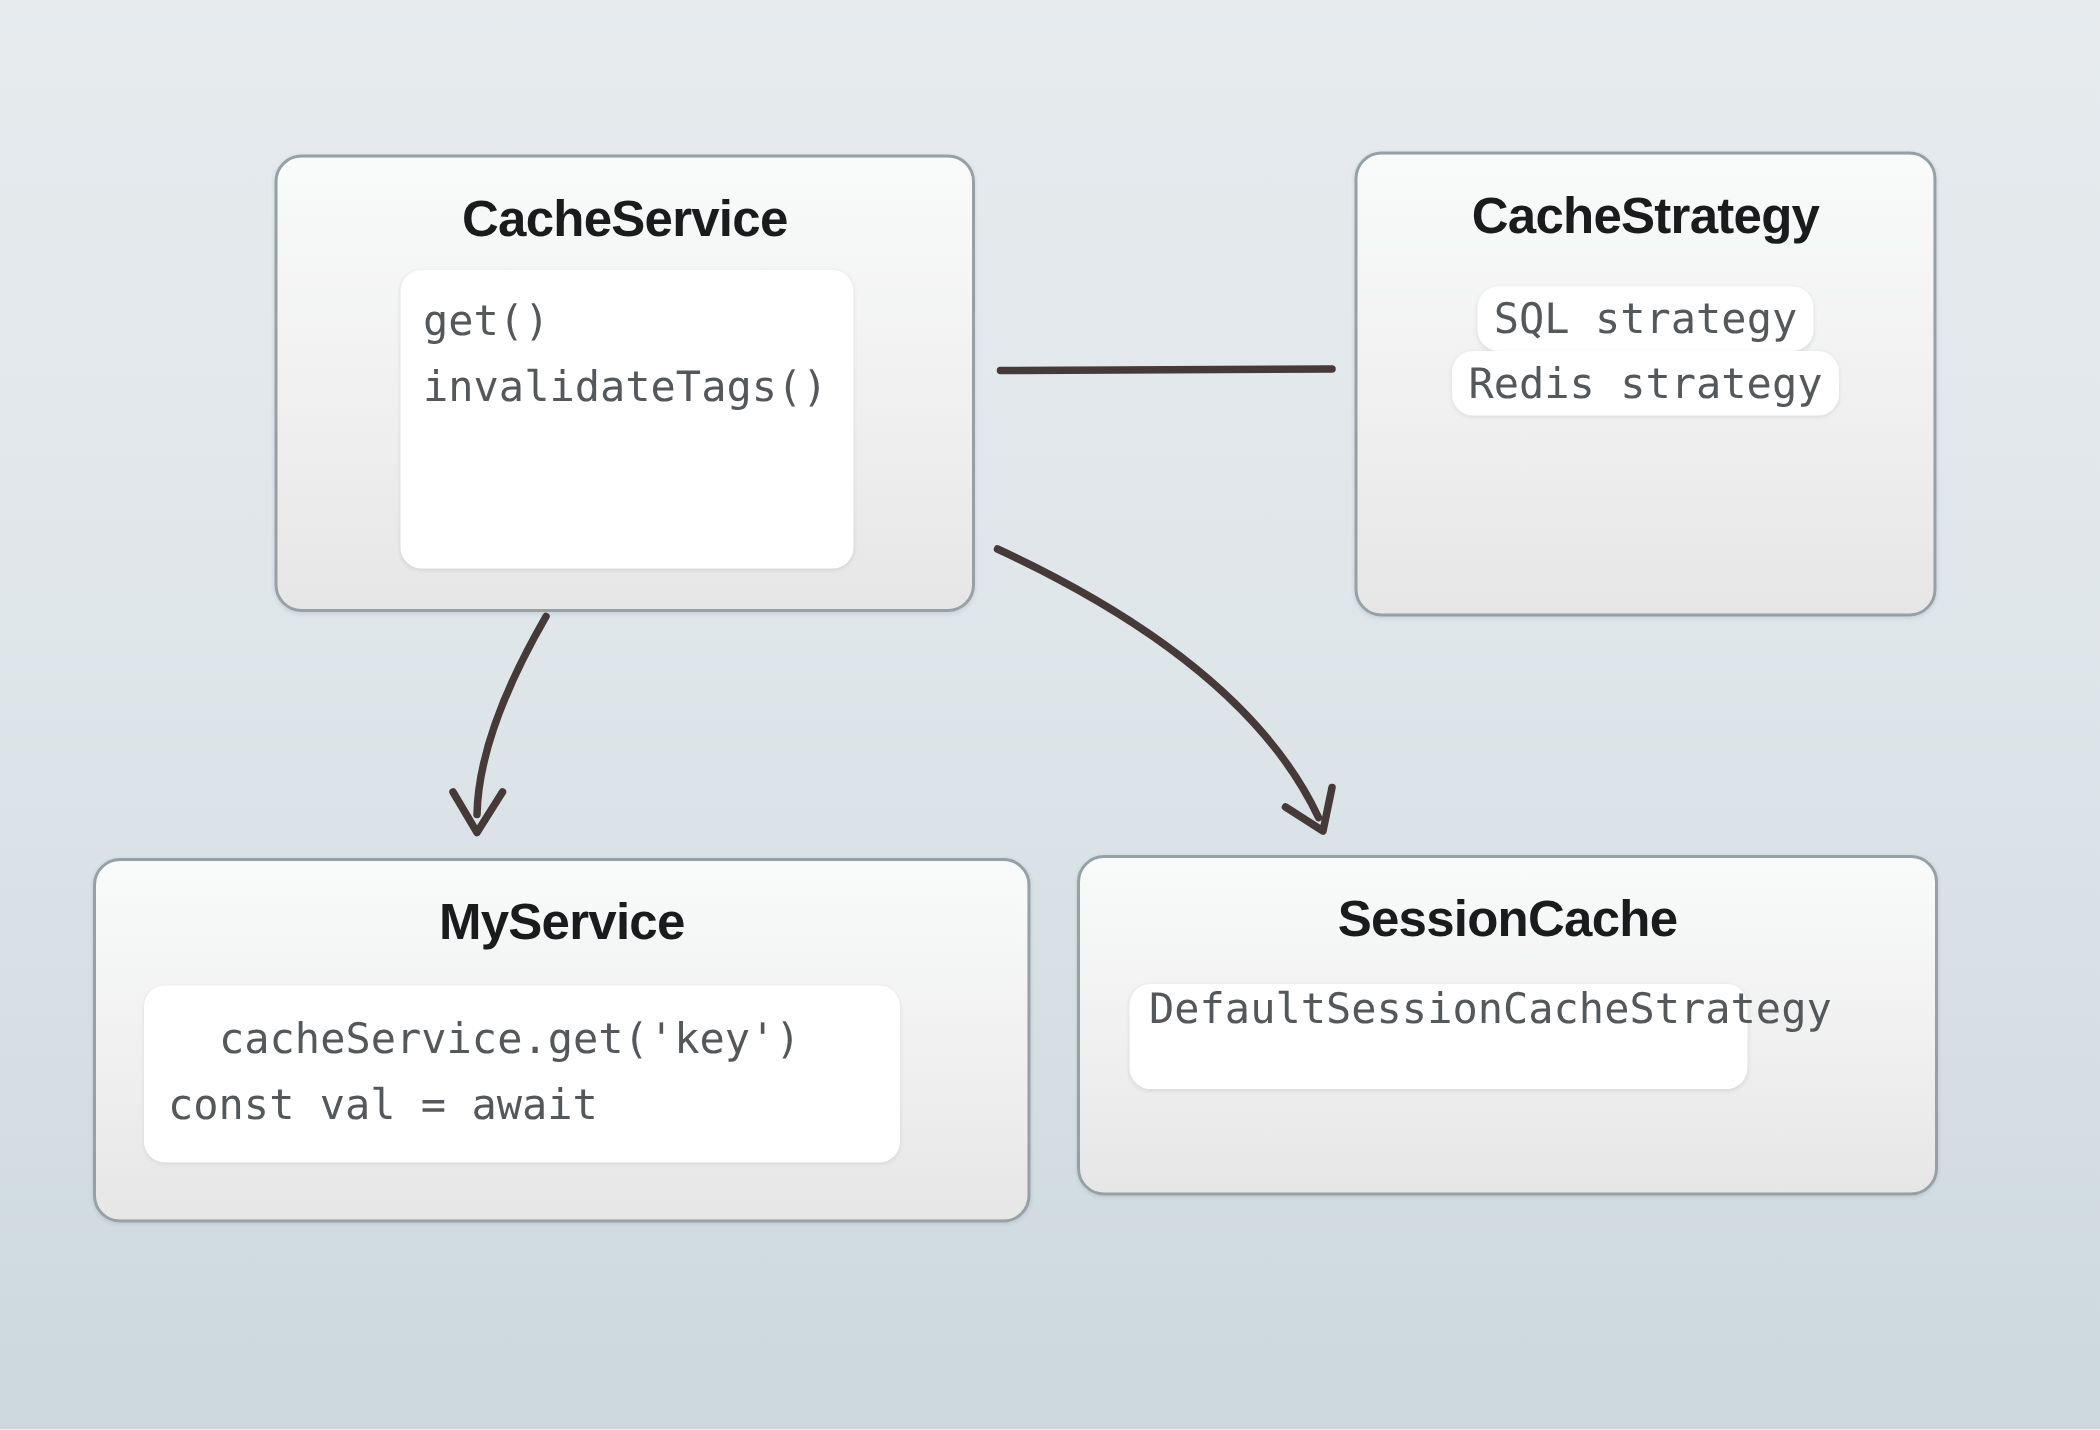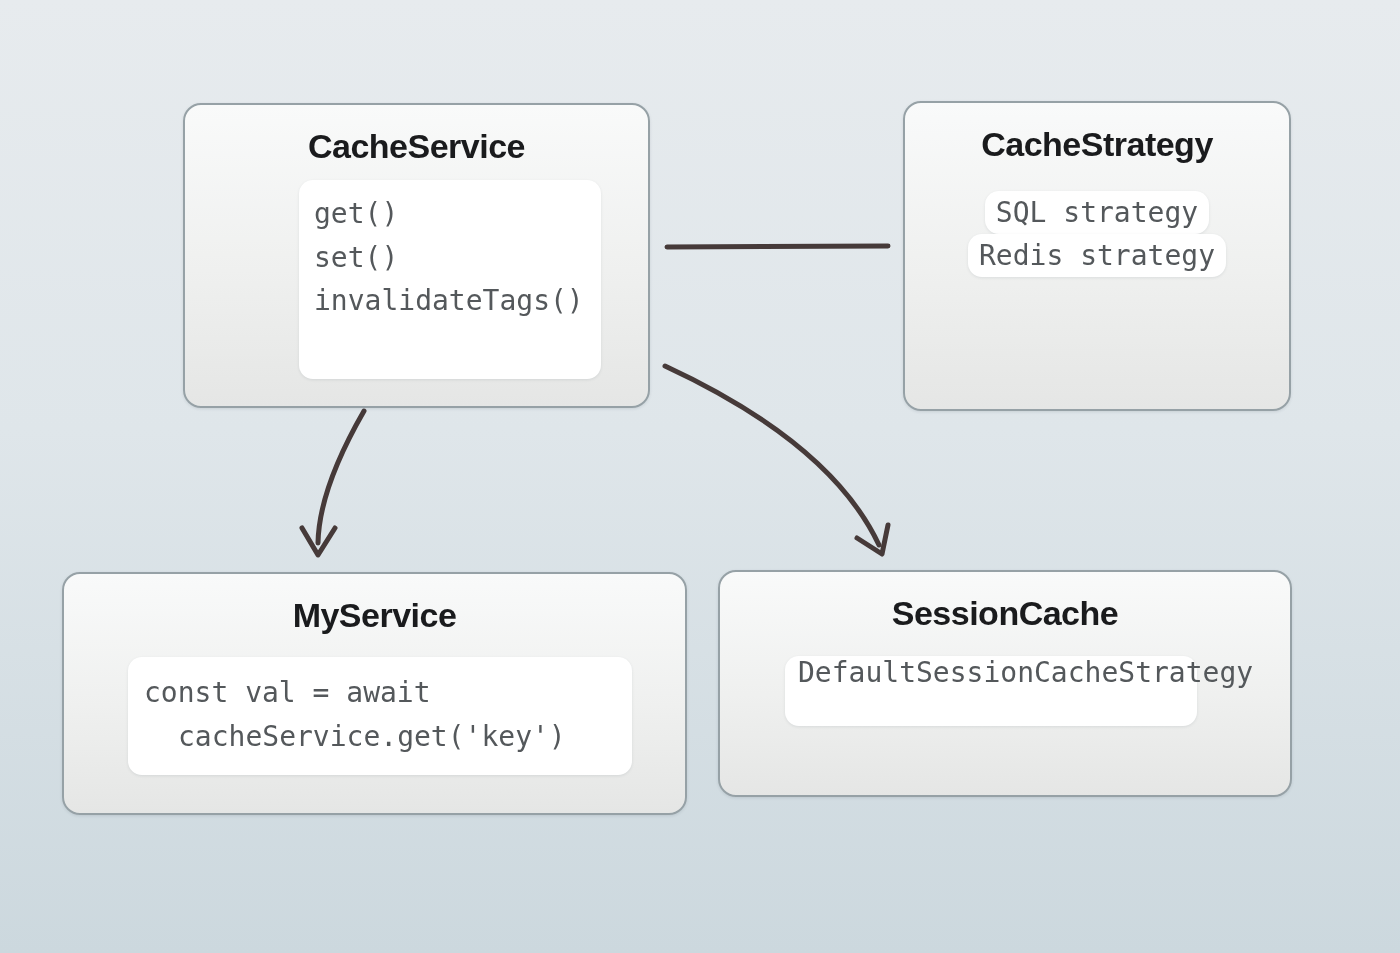--- a/index.html
+++ b/index.html
@@ -66,21 +66,20 @@
   .node-myservice     { left:  62px; top: 572px; width: 625px; height: 243px; }
   .node-sessioncache  { left: 718px; top: 570px; width: 574px; height: 227px; }
 
   .code-block {
     position: absolute;
     background: var(--inner-bg);
     border-radius: 14px;
     box-shadow: 0 1px 3px rgba(40,60,70,0.10);
     font-family: "DejaVu Sans Mono", "Liberation Mono", monospace;
     color: var(--code-color);
-    margin-left: 32px;
   }
   .cs-methods {
     left: 82px; top: 75px; width: 302px; height: 199px;
     padding: 12px 0 0 15px;
     font-size: 28px;
     line-height: 43.5px;
   }
   .ms-code {
     left: 32px; top: 83px; width: 504px; height: 118px;
     padding: 14px 0 0 16px;
@@ -125,38 +124,37 @@
     <path d="M 364 411 Q 319 489 318 543"></path>
     <path d="M 302 528 L 318 555 L 335 528"></path>
     <path d="M 665 366 Q 831 443 879 545"></path>
     <path d="M 857 538 L 882 554 L 888 525"></path>
   </svg>
 
   <div class="node node-cacheservice">
     <div class="node-title">CacheService</div>
     <div class="code-block cs-methods">
       <div class="code-line">get()</div>
-      <div class="code-line">set()</div>
       <div class="code-line">invalidateTags()</div>
     </div>
   </div>
 
   <div class="node node-cachestrategy">
     <div class="node-title">CacheStrategy</div>
     <div class="pill-stack">
       <div class="pill">SQL strategy</div>
       <div class="pill">Redis strategy</div>
     </div>
   </div>
 
   <div class="node node-myservice">
     <div class="node-title">MyService</div>
     <div class="code-block ms-code">
+      <div class="code-line indent">cacheService.get('key')</div>
       <div class="code-line">const val = await</div>
-      <div class="code-line indent">cacheService.get('key')</div>
     </div>
   </div>
 
   <div class="node node-sessioncache">
     <div class="node-title">SessionCache</div>
     <div class="code-block sc-strategy">
       <span class="code-line">DefaultSessionCacheStrategy</span>
     </div>
   </div>
 

